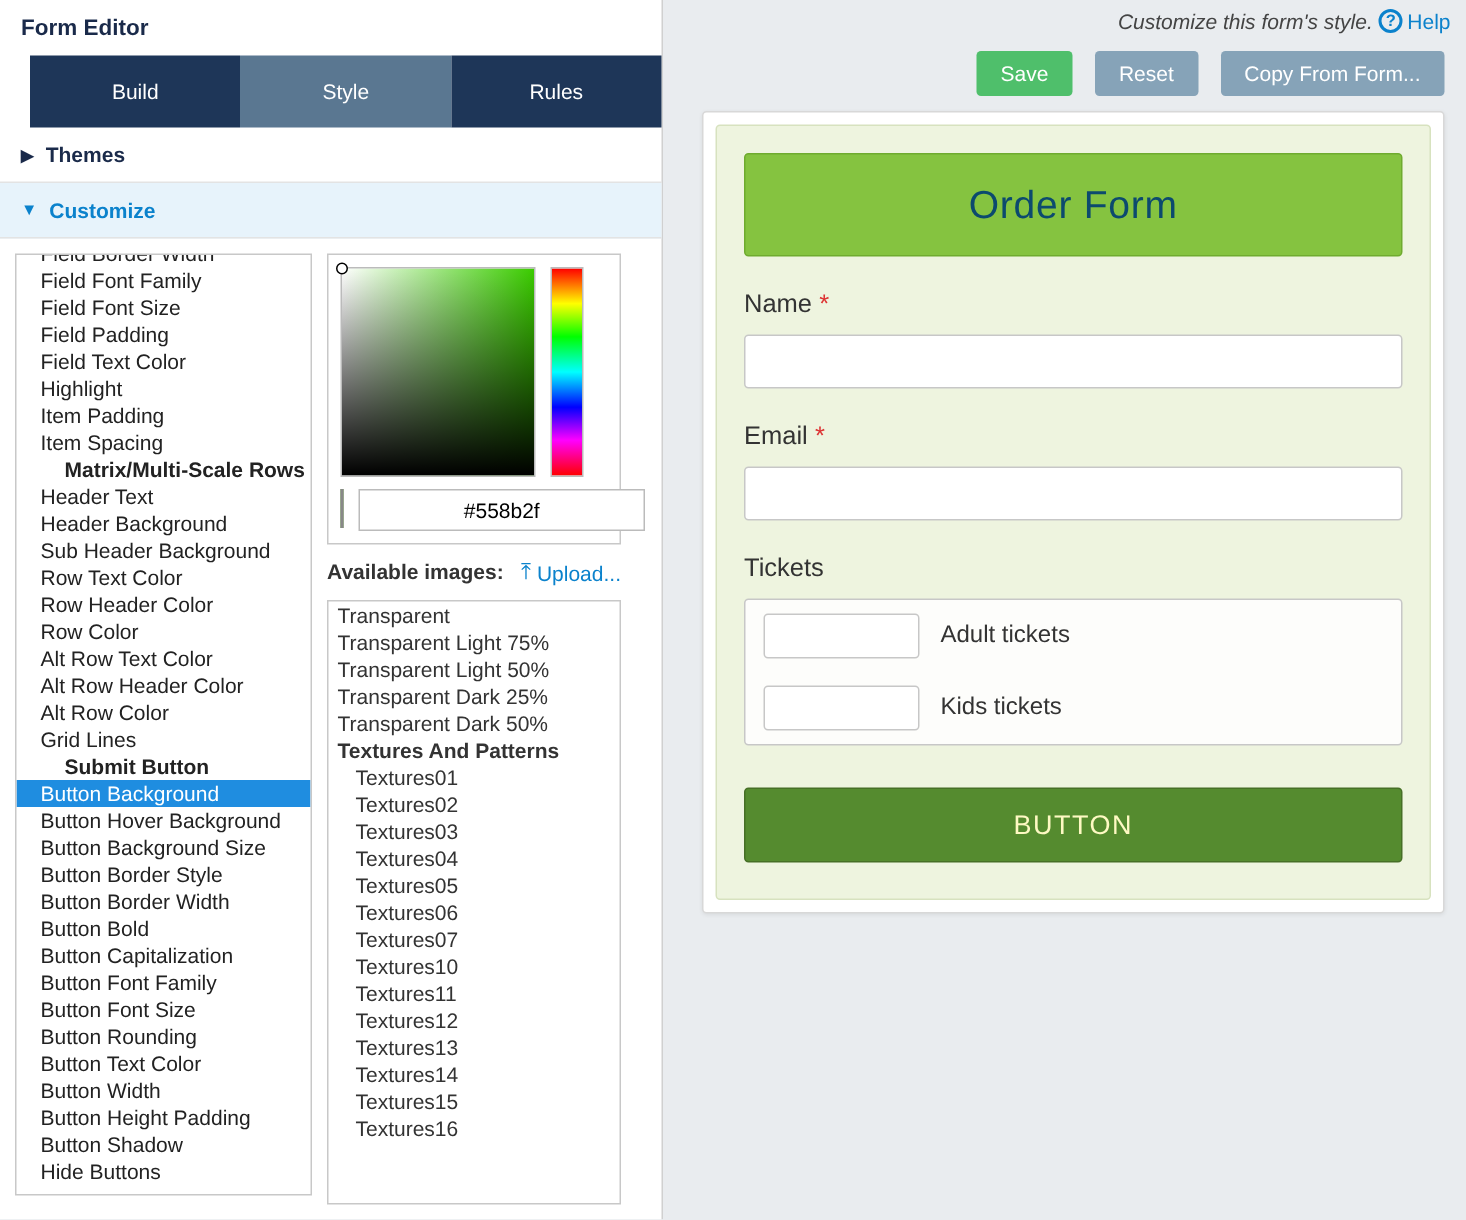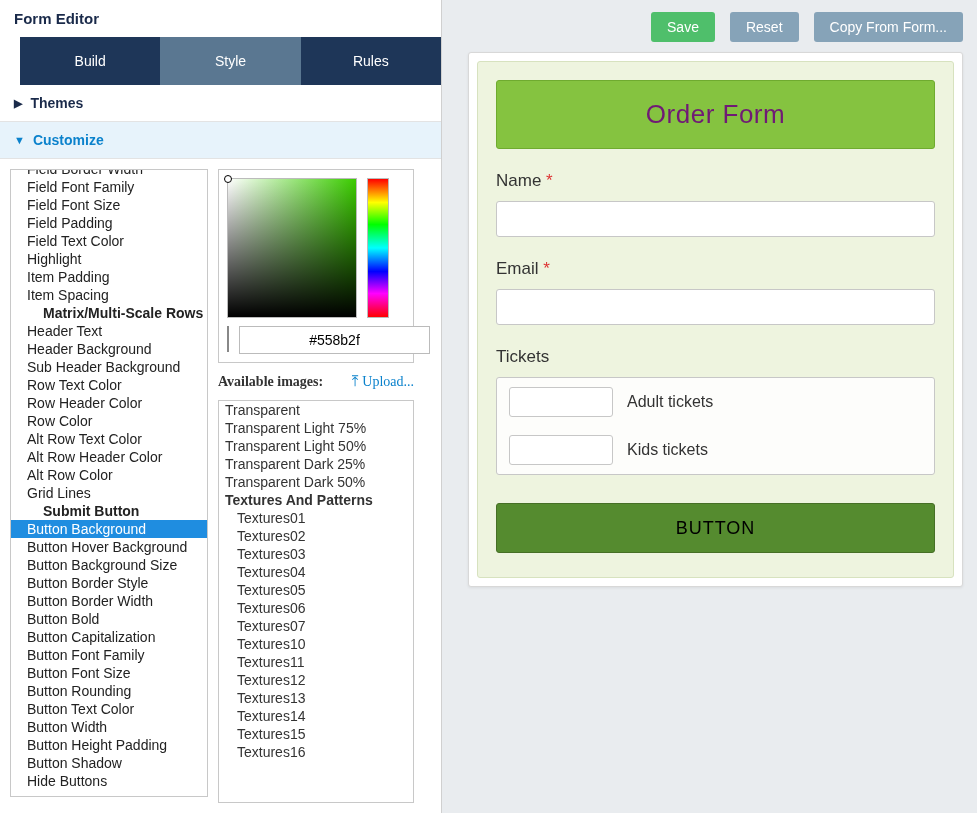--- a/index.html
+++ b/index.html
@@ -154,26 +154,25 @@
     flex: 1;
     height: 28px;
     border: 1px solid #bbb;
     text-align: center;
     font-size: 14px;
     padding: 0 4px;
   }
 
   .images-header {
     display: flex;
-    align-items: flex-end;
+    align-items: flex-start;
     justify-content: space-between;
     font-weight: bold;
     color: #333;
     font-size: 14px;
-    font-family: Liberation Serif, serif;
   }
   .upload-link {
     color: #0b82cc;
     font-weight: normal;
     display: flex;
     align-items: center;
     gap: 4px;
     cursor: pointer;
   }
   .upload-icon { font-size: 15px; }
@@ -260,21 +259,21 @@
   }
   .form-card {
     background: #eef4df;
     border: 1px solid #d7e2bf;
     border-radius: 3px;
     padding: 18px 18px 24px 18px;
   }
   .form-header {
     background: #85c340;
     border: 1px solid #6fab2f;
-    color: #701a75;
+    color: #0c4a6e;
     font-size: 26px;
     text-align: center;
     padding: 18px 0;
     border-radius: 3px;
     font-weight: 300;
     letter-spacing: 0.5px;
   }
   .field-block { margin-top: 22px; }
   .field-label {
     font-size: 17px;
@@ -310,21 +309,21 @@
     border-radius: 3px;
     background: #fff;
   }
   .ticket-label { font-size: 16px; color: #333; }
 
   .submit-btn {
     width: 100%;
     margin-top: 28px;
     height: 50px;
     background: #558b2f;
-    color: #000000;
+    color: #fef9c3;
     border: 1px solid #466f26;
     border-radius: 3px;
     font-size: 18px;
     letter-spacing: 1px;
     cursor: pointer;
   }
 
   
   ::-webkit-scrollbar { width: 16px; }
   ::-webkit-scrollbar-track { background: #f0f0f0; }
@@ -435,20 +434,27 @@
         <div class="img-item">Textures13</div>
         <div class="img-item">Textures14</div>
         <div class="img-item">Textures15</div>
         <div class="img-item">Textures16</div>
       </div>
     </div>
   </div>
 </div>
 
 <div class="right-side">
+  <div class="top-bar">
+    <span>Customize this form's style.</span>
+    <span class="help-link">
+      <span class="help-circle">?</span>
+      <span>Help</span>
+    </span>
+  </div>
 
   <div class="action-row">
     <button class="btn btn-save">Save</button>
     <button class="btn btn-muted">Reset</button>
     <button class="btn btn-muted">Copy From Form...</button>
   </div>
 
   <div class="preview-wrap">
     <div class="form-card">
       <div class="form-header">Order Form</div>

